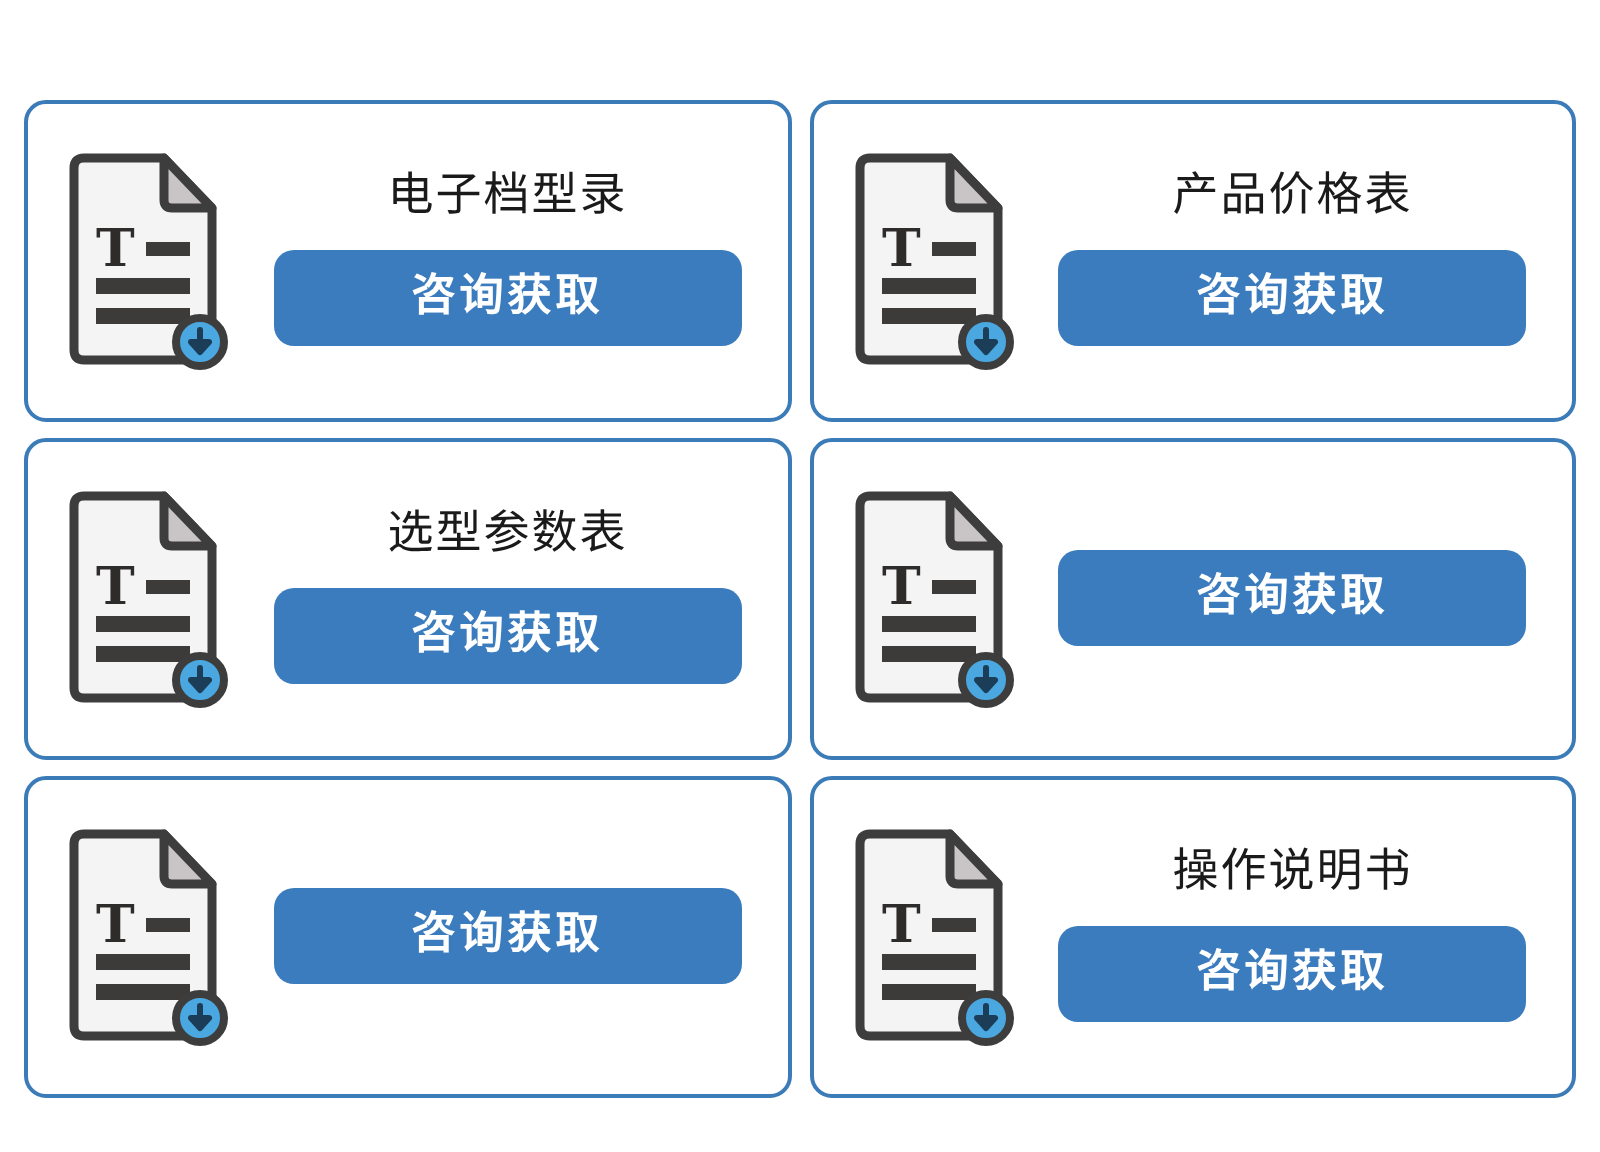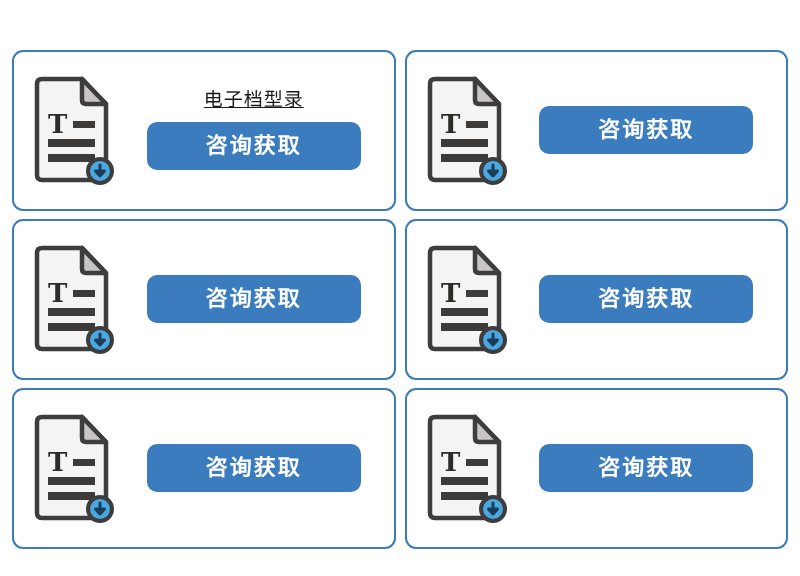--- a/index.html
+++ b/index.html
@@ -65,33 +65,32 @@
     flex: 1 1 auto;
     display: flex;
     flex-direction: column;
     align-items: center;
     justify-content: center;
     padding-bottom: 2px;
   }
 
   .card-title {
     font-family: "DejaVu Sans", "Liberation Sans", sans-serif;
-    font-size: 19px;
+    font-size: 23px;
     line-height: 1.1;
     color: #1a1a1a;
     letter-spacing: 1px;
     margin-bottom: 13px;
     white-space: nowrap;
-    text-decoration: underline;
   }
 
   .cta-button {
     display: block;
     box-sizing: border-box;
-    width: 214px;
+    width: 234px;
     height: 48px;
     line-height: 44px;
     text-align: center;
     background: #3b7cbe;
     border: none;
     border-radius: 10px;
     color: #ffffff;
     font-family: "DejaVu Sans", "Liberation Sans", sans-serif;
     font-size: 22px;
     font-weight: bold;
@@ -133,90 +132,93 @@
           <path d="M52 4 L52 25 Q52 29 56 29 L76 29 Z" fill="#c9c5c6" stroke="#3d3d3d" stroke-width="4.5" stroke-linejoin="round"></path>
           <text x="18" y="58" font-family="'DejaVu Serif','Liberation Serif',serif" font-size="26" font-weight="bold" fill="#2e2b2b">T</text>
           <rect x="43" y="46" width="22" height="7" fill="#3d3a3a"></rect>
           <rect x="18" y="64" width="47" height="8" fill="#3d3a3a"></rect>
           <rect x="18" y="79" width="47" height="8" fill="#3d3a3a"></rect>
           <circle cx="70" cy="96" r="12" fill="#4aa7e0" stroke="#3d3d3d" stroke-width="4"></circle>
           <path d="M70 90 L70 100 M65.5 96 L70 101 L74.5 96 Z" fill="#1c3d57" stroke="#1c3d57" stroke-width="3" stroke-linejoin="round" stroke-linecap="round"></path>
         </svg>
       </span>
       <div class="card-body">
-        <button class="cta-button">咨询获取</button>
-      </div>
-    </div>
-
-    <div class="card">
-      <span class="doc-icon">
-        <svg viewBox="0 0 88 112" xmlns="http://www.w3.org/2000/svg">
-          <path d="M7 9 Q7 4 12 4 L52 4 L76 29 L76 100 Q76 105 71 105 L12 105 Q7 105 7 100 Z" fill="#f4f4f4" stroke="#3d3d3d" stroke-width="4.5" stroke-linejoin="round"></path>
-          <path d="M52 4 L52 25 Q52 29 56 29 L76 29 Z" fill="#c9c5c6" stroke="#3d3d3d" stroke-width="4.5" stroke-linejoin="round"></path>
-          <text x="18" y="58" font-family="'DejaVu Serif','Liberation Serif',serif" font-size="26" font-weight="bold" fill="#2e2b2b">T</text>
-          <rect x="43" y="46" width="22" height="7" fill="#3d3a3a"></rect>
-          <rect x="18" y="64" width="47" height="8" fill="#3d3a3a"></rect>
-          <rect x="18" y="79" width="47" height="8" fill="#3d3a3a"></rect>
-          <circle cx="70" cy="96" r="12" fill="#4aa7e0" stroke="#3d3d3d" stroke-width="4"></circle>
-          <path d="M70 90 L70 100 M65.5 96 L70 101 L74.5 96 Z" fill="#1c3d57" stroke="#1c3d57" stroke-width="3" stroke-linejoin="round" stroke-linecap="round"></path>
-        </svg>
-      </span>
-      <div class="card-body">
-        <button class="cta-button">咨询获取</button>
-      </div>
-    </div>
-
-    <div class="card">
-      <span class="doc-icon">
-        <svg viewBox="0 0 88 112" xmlns="http://www.w3.org/2000/svg">
-          <path d="M7 9 Q7 4 12 4 L52 4 L76 29 L76 100 Q76 105 71 105 L12 105 Q7 105 7 100 Z" fill="#f4f4f4" stroke="#3d3d3d" stroke-width="4.5" stroke-linejoin="round"></path>
-          <path d="M52 4 L52 25 Q52 29 56 29 L76 29 Z" fill="#c9c5c6" stroke="#3d3d3d" stroke-width="4.5" stroke-linejoin="round"></path>
-          <text x="18" y="58" font-family="'DejaVu Serif','Liberation Serif',serif" font-size="26" font-weight="bold" fill="#2e2b2b">T</text>
-          <rect x="43" y="46" width="22" height="7" fill="#3d3a3a"></rect>
-          <rect x="18" y="64" width="47" height="8" fill="#3d3a3a"></rect>
-          <rect x="18" y="79" width="47" height="8" fill="#3d3a3a"></rect>
-          <circle cx="70" cy="96" r="12" fill="#4aa7e0" stroke="#3d3d3d" stroke-width="4"></circle>
-          <path d="M70 90 L70 100 M65.5 96 L70 101 L74.5 96 Z" fill="#1c3d57" stroke="#1c3d57" stroke-width="3" stroke-linejoin="round" stroke-linecap="round"></path>
-        </svg>
-      </span>
-      <div class="card-body">
-        <button class="cta-button">咨询获取</button>
-      </div>
-    </div>
-
-    <div class="card">
-      <span class="doc-icon">
-        <svg viewBox="0 0 88 112" xmlns="http://www.w3.org/2000/svg">
-          <path d="M7 9 Q7 4 12 4 L52 4 L76 29 L76 100 Q76 105 71 105 L12 105 Q7 105 7 100 Z" fill="#f4f4f4" stroke="#3d3d3d" stroke-width="4.5" stroke-linejoin="round"></path>
-          <path d="M52 4 L52 25 Q52 29 56 29 L76 29 Z" fill="#c9c5c6" stroke="#3d3d3d" stroke-width="4.5" stroke-linejoin="round"></path>
-          <text x="18" y="58" font-family="'DejaVu Serif','Liberation Serif',serif" font-size="26" font-weight="bold" fill="#2e2b2b">T</text>
-          <rect x="43" y="46" width="22" height="7" fill="#3d3a3a"></rect>
-          <rect x="18" y="64" width="47" height="8" fill="#3d3a3a"></rect>
-          <rect x="18" y="79" width="47" height="8" fill="#3d3a3a"></rect>
-          <circle cx="70" cy="96" r="12" fill="#4aa7e0" stroke="#3d3d3d" stroke-width="4"></circle>
-          <path d="M70 90 L70 100 M65.5 96 L70 101 L74.5 96 Z" fill="#1c3d57" stroke="#1c3d57" stroke-width="3" stroke-linejoin="round" stroke-linecap="round"></path>
-        </svg>
-      </span>
-      <div class="card-body">
-        <button class="cta-button">咨询获取</button>
-      </div>
-    </div>
-
-    <div class="card">
-      <span class="doc-icon">
-        <svg viewBox="0 0 88 112" xmlns="http://www.w3.org/2000/svg">
-          <path d="M7 9 Q7 4 12 4 L52 4 L76 29 L76 100 Q76 105 71 105 L12 105 Q7 105 7 100 Z" fill="#f4f4f4" stroke="#3d3d3d" stroke-width="4.5" stroke-linejoin="round"></path>
-          <path d="M52 4 L52 25 Q52 29 56 29 L76 29 Z" fill="#c9c5c6" stroke="#3d3d3d" stroke-width="4.5" stroke-linejoin="round"></path>
-          <text x="18" y="58" font-family="'DejaVu Serif','Liberation Serif',serif" font-size="26" font-weight="bold" fill="#2e2b2b">T</text>
-          <rect x="43" y="46" width="22" height="7" fill="#3d3a3a"></rect>
-          <rect x="18" y="64" width="47" height="8" fill="#3d3a3a"></rect>
-          <rect x="18" y="79" width="47" height="8" fill="#3d3a3a"></rect>
-          <circle cx="70" cy="96" r="12" fill="#4aa7e0" stroke="#3d3d3d" stroke-width="4"></circle>
-          <path d="M70 90 L70 100 M65.5 96 L70 101 L74.5 96 Z" fill="#1c3d57" stroke="#1c3d57" stroke-width="3" stroke-linejoin="round" stroke-linecap="round"></path>
-        </svg>
-      </span>
-      <div class="card-body">
+        <div class="card-title">产品价格表</div>
+        <button class="cta-button">咨询获取</button>
+      </div>
+    </div>
+
+    <div class="card">
+      <span class="doc-icon">
+        <svg viewBox="0 0 88 112" xmlns="http://www.w3.org/2000/svg">
+          <path d="M7 9 Q7 4 12 4 L52 4 L76 29 L76 100 Q76 105 71 105 L12 105 Q7 105 7 100 Z" fill="#f4f4f4" stroke="#3d3d3d" stroke-width="4.5" stroke-linejoin="round"></path>
+          <path d="M52 4 L52 25 Q52 29 56 29 L76 29 Z" fill="#c9c5c6" stroke="#3d3d3d" stroke-width="4.5" stroke-linejoin="round"></path>
+          <text x="18" y="58" font-family="'DejaVu Serif','Liberation Serif',serif" font-size="26" font-weight="bold" fill="#2e2b2b">T</text>
+          <rect x="43" y="46" width="22" height="7" fill="#3d3a3a"></rect>
+          <rect x="18" y="64" width="47" height="8" fill="#3d3a3a"></rect>
+          <rect x="18" y="79" width="47" height="8" fill="#3d3a3a"></rect>
+          <circle cx="70" cy="96" r="12" fill="#4aa7e0" stroke="#3d3d3d" stroke-width="4"></circle>
+          <path d="M70 90 L70 100 M65.5 96 L70 101 L74.5 96 Z" fill="#1c3d57" stroke="#1c3d57" stroke-width="3" stroke-linejoin="round" stroke-linecap="round"></path>
+        </svg>
+      </span>
+      <div class="card-body">
+        <div class="card-title">选型参数表</div>
+        <button class="cta-button">咨询获取</button>
+      </div>
+    </div>
+
+    <div class="card">
+      <span class="doc-icon">
+        <svg viewBox="0 0 88 112" xmlns="http://www.w3.org/2000/svg">
+          <path d="M7 9 Q7 4 12 4 L52 4 L76 29 L76 100 Q76 105 71 105 L12 105 Q7 105 7 100 Z" fill="#f4f4f4" stroke="#3d3d3d" stroke-width="4.5" stroke-linejoin="round"></path>
+          <path d="M52 4 L52 25 Q52 29 56 29 L76 29 Z" fill="#c9c5c6" stroke="#3d3d3d" stroke-width="4.5" stroke-linejoin="round"></path>
+          <text x="18" y="58" font-family="'DejaVu Serif','Liberation Serif',serif" font-size="26" font-weight="bold" fill="#2e2b2b">T</text>
+          <rect x="43" y="46" width="22" height="7" fill="#3d3a3a"></rect>
+          <rect x="18" y="64" width="47" height="8" fill="#3d3a3a"></rect>
+          <rect x="18" y="79" width="47" height="8" fill="#3d3a3a"></rect>
+          <circle cx="70" cy="96" r="12" fill="#4aa7e0" stroke="#3d3d3d" stroke-width="4"></circle>
+          <path d="M70 90 L70 100 M65.5 96 L70 101 L74.5 96 Z" fill="#1c3d57" stroke="#1c3d57" stroke-width="3" stroke-linejoin="round" stroke-linecap="round"></path>
+        </svg>
+      </span>
+      <div class="card-body">
+        <button class="cta-button">咨询获取</button>
+      </div>
+    </div>
+
+    <div class="card">
+      <span class="doc-icon">
+        <svg viewBox="0 0 88 112" xmlns="http://www.w3.org/2000/svg">
+          <path d="M7 9 Q7 4 12 4 L52 4 L76 29 L76 100 Q76 105 71 105 L12 105 Q7 105 7 100 Z" fill="#f4f4f4" stroke="#3d3d3d" stroke-width="4.5" stroke-linejoin="round"></path>
+          <path d="M52 4 L52 25 Q52 29 56 29 L76 29 Z" fill="#c9c5c6" stroke="#3d3d3d" stroke-width="4.5" stroke-linejoin="round"></path>
+          <text x="18" y="58" font-family="'DejaVu Serif','Liberation Serif',serif" font-size="26" font-weight="bold" fill="#2e2b2b">T</text>
+          <rect x="43" y="46" width="22" height="7" fill="#3d3a3a"></rect>
+          <rect x="18" y="64" width="47" height="8" fill="#3d3a3a"></rect>
+          <rect x="18" y="79" width="47" height="8" fill="#3d3a3a"></rect>
+          <circle cx="70" cy="96" r="12" fill="#4aa7e0" stroke="#3d3d3d" stroke-width="4"></circle>
+          <path d="M70 90 L70 100 M65.5 96 L70 101 L74.5 96 Z" fill="#1c3d57" stroke="#1c3d57" stroke-width="3" stroke-linejoin="round" stroke-linecap="round"></path>
+        </svg>
+      </span>
+      <div class="card-body">
+        <button class="cta-button">咨询获取</button>
+      </div>
+    </div>
+
+    <div class="card">
+      <span class="doc-icon">
+        <svg viewBox="0 0 88 112" xmlns="http://www.w3.org/2000/svg">
+          <path d="M7 9 Q7 4 12 4 L52 4 L76 29 L76 100 Q76 105 71 105 L12 105 Q7 105 7 100 Z" fill="#f4f4f4" stroke="#3d3d3d" stroke-width="4.5" stroke-linejoin="round"></path>
+          <path d="M52 4 L52 25 Q52 29 56 29 L76 29 Z" fill="#c9c5c6" stroke="#3d3d3d" stroke-width="4.5" stroke-linejoin="round"></path>
+          <text x="18" y="58" font-family="'DejaVu Serif','Liberation Serif',serif" font-size="26" font-weight="bold" fill="#2e2b2b">T</text>
+          <rect x="43" y="46" width="22" height="7" fill="#3d3a3a"></rect>
+          <rect x="18" y="64" width="47" height="8" fill="#3d3a3a"></rect>
+          <rect x="18" y="79" width="47" height="8" fill="#3d3a3a"></rect>
+          <circle cx="70" cy="96" r="12" fill="#4aa7e0" stroke="#3d3d3d" stroke-width="4"></circle>
+          <path d="M70 90 L70 100 M65.5 96 L70 101 L74.5 96 Z" fill="#1c3d57" stroke="#1c3d57" stroke-width="3" stroke-linejoin="round" stroke-linecap="round"></path>
+        </svg>
+      </span>
+      <div class="card-body">
+        <div class="card-title">操作说明书</div>
         <button class="cta-button">咨询获取</button>
       </div>
     </div>
 
   </div>
 </div>
 
 </body></html>

